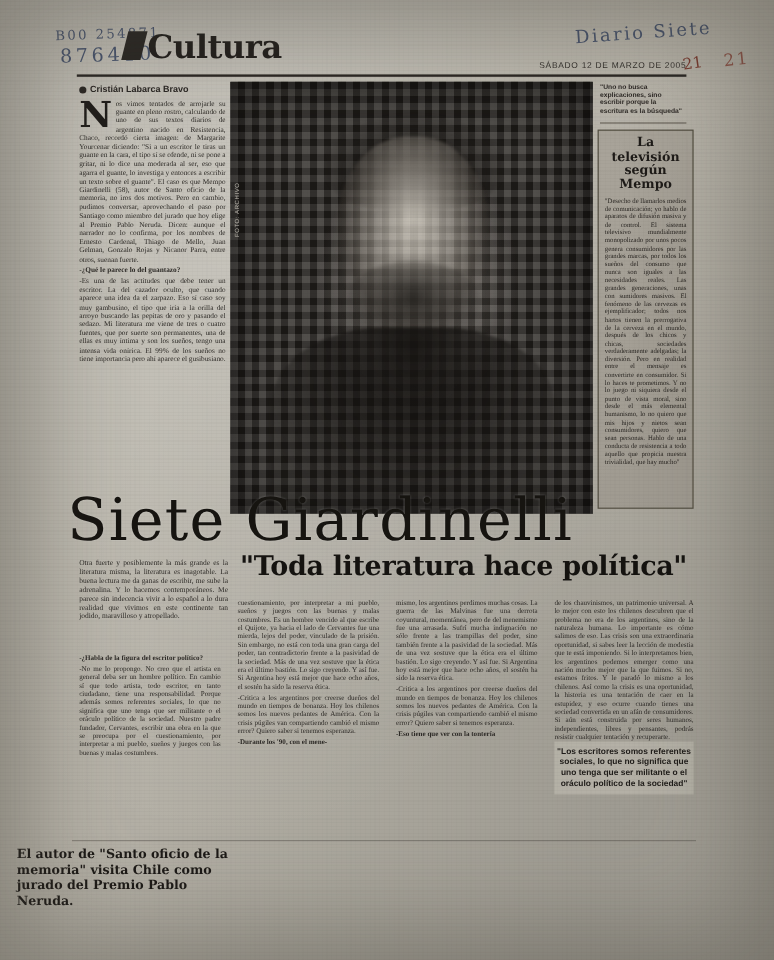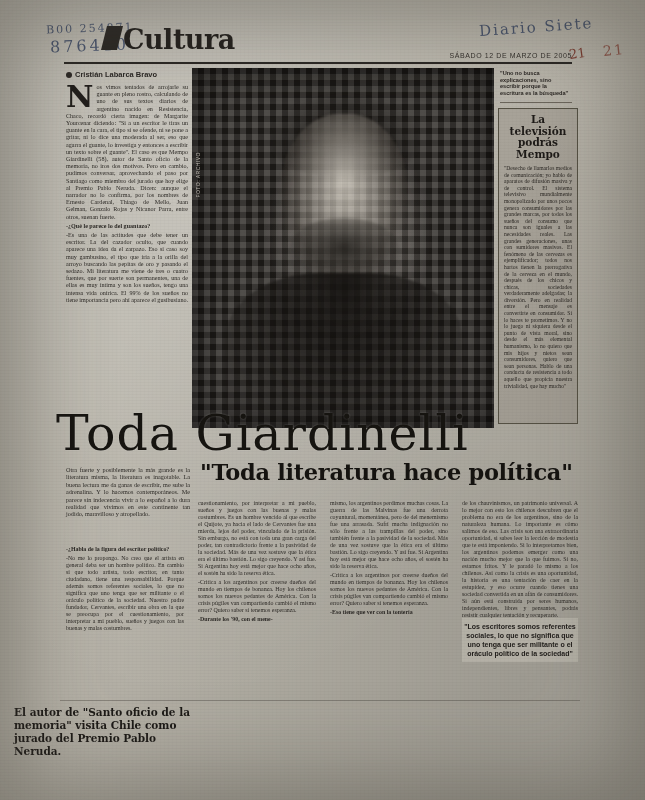--- a/index.html
+++ b/index.html
@@ -398,25 +398,25 @@
     <div class="hair"></div>
     <div class="face"></div>
     <div class="beard"></div>
     <div class="body"></div>
     <div class="photo-credit">FOTO: ARCHIVO</div>
   </div>
 
   <div class="pq-top">"Uno no busca explicaciones, sino escribir porque la escritura es la búsqueda"</div>
 
   <div class="sidebar">
-    <h3>La televisión podrás Mempo</h3>
+    <h3>La televisión según Mempo</h3>
     <p>"Desecho de llamarlos medios de comunicación; yo hablo de aparatos de difusión masiva y de control. El sistema televisivo mundialmente monopolizado por unos pocos genera consumidores por las grandes marcas, por todos los sueños del consumo que nunca son iguales a las necesidades reales. Las grandes generaciones, unas con sumidores masivos. El fenómeno de las cervezas es ejemplificador; todos nos hartos tienen la prerrogativa de la cerveza en el mundo, después de los chicos y chicas, sociedades verdaderamente adelgadas; la diversión. Pero en realidad entre el mensaje es convertirte en consumidor. Si lo haces te prometimos. Y no lo juego ni siquiera desde el punto de vista moral, sino desde el más elemental humanismo, lo no quiero que mis hijos y nietos sean consumidores, quiero que sean personas. Hablo de una conducta de resistencia a todo aquello que propicia nuestra trivialidad, que hay mucho"</p>
   </div>
 
-  <div class="bigname">Toda Giardinelli</div>
+  <div class="bigname">Siete Giardinelli</div>
 
   <div class="col-lead">
     <p>Otra fuerte y posiblemente la más grande es la literatura misma, la literatura es inagotable. La buena lectura me da ganas de escribir, me sube la adrenalina. Y lo hacemos contemporáneos. Me parece sin indecencia vivir a lo español a lo dura realidad que vivimos en este continente tan jodido, maravilloso y atropellado.</p>
   </div>
 
   <div class="headline">"Toda literatura hace política"</div>
 
   <div class="body-cols">
     <div class="bcol" id="bcol-1">
       <p class="q">-¿Habla de la figura del escritor político?</p>

